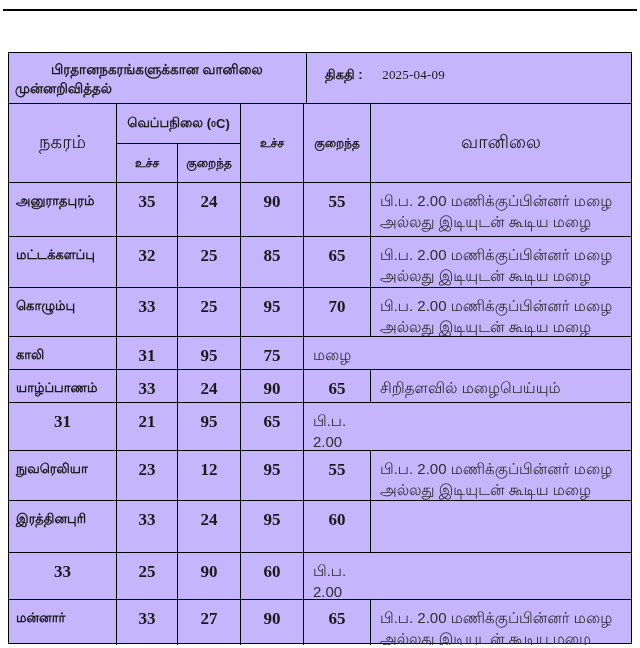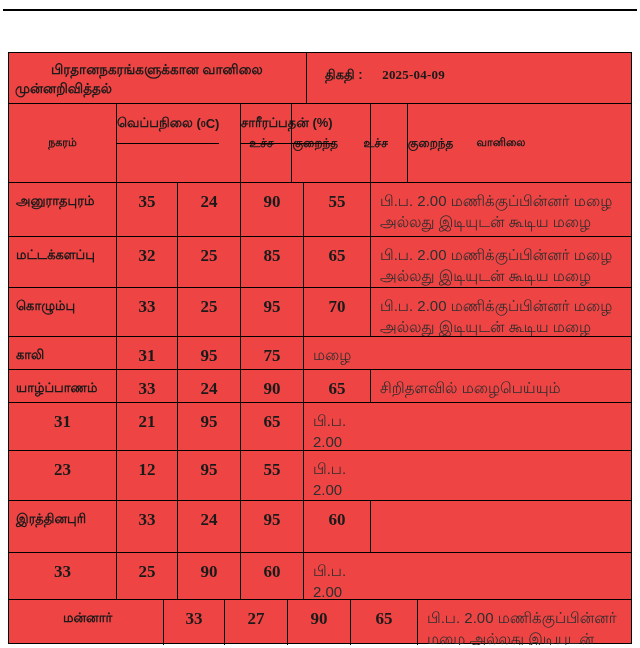--- a/index.html
+++ b/index.html
@@ -5,47 +5,47 @@
   html,body{margin:0;padding:0;}
   body{
     width:640px;height:648px;background:#ffffff;position:relative;
     font-family:"Liberation Sans", sans-serif;color:#1a1a1a;
     -webkit-font-smoothing:antialiased;
   }
   .top-rule{position:absolute;left:3px;top:9px;width:634px;height:2px;background:#000;}
   .doc-table{
     position:absolute;left:8px;top:52px;width:624px;height:592px;
     border:1.6px solid #000;box-sizing:border-box;display:flex;flex-direction:column;
-    background:#ef4444;
+    background:#c4b5fd;
   }
   .title-row{height:51px;flex:0 0 auto;display:flex;border-bottom:1.4px solid #000;box-sizing:border-box;}
   .title-cell{
     width:298px;flex:0 0 auto;border-right:1.4px solid #000;box-sizing:border-box;
     padding:7px 10px 0 6px;font-weight:bold;font-size:13.5px;line-height:19px;
     text-indent:36px;
   }
   .date-cell{flex:1;padding:14px 0 0 18px;box-sizing:border-box;font-size:13px;}
   .date-label{font-weight:bold;}
-  .date-value{font-family:"Liberation Serif", serif;font-weight:bold;margin-left:16px;letter-spacing:.2px;}
+  .date-value{font-family:"Liberation Serif", serif;font-weight:normal;margin-left:16px;letter-spacing:.2px;}
 
   .header-block{height:79px;flex:0 0 auto;display:grid;grid-template-columns:108px 124px 130px 1fr;border-bottom:1.4px solid #000;box-sizing:border-box;}
-  .hcell{display:flex;align-items:center;justify-content:center;font-weight:bold;font-size:11px;box-sizing:border-box;}
+  .hcell{display:flex;align-items:center;justify-content:center;font-weight:normal;font-size:18px;box-sizing:border-box;}
   .hcell-city{border-right:1.4px solid #000;}
-  .hgroup{display:flex;flex-direction:row;border-right:1.4px solid #000;box-sizing:border-box;gap:12px;}
+  .hgroup{display:flex;flex-direction:column;border-right:1.4px solid #000;box-sizing:border-box;}
   .hgroup-top{height:40px;flex:0 0 auto;border-bottom:1.4px solid #000;box-sizing:border-box;display:flex;align-items:center;justify-content:center;font-weight:bold;font-size:13px;}
   .hgroup-top sup{font-size:9px;line-height:0;}
   .hgroup-bottom{flex:1;display:grid;}
   .temp-sub{grid-template-columns:61px 1fr;}
   .rh-sub{grid-template-columns:63px 1fr;}
   .subcell{display:flex;align-items:center;justify-content:center;font-weight:bold;font-size:12px;box-sizing:border-box;}
   .subcell.first{border-right:1.4px solid #000;}
 
   .rows{flex:1;display:flex;flex-direction:column;}
   .row{display:grid;grid-template-columns:108px 61px 63px 63px 67px 1fr;border-bottom:1.4px solid #000;box-sizing:border-box;flex:0 0 auto;}
-  .row:last-child{border-bottom:none;margin-left:47px;}
+  .row:last-child{border-bottom:none;}
   .cell{border-right:1.4px solid #000;box-sizing:border-box;padding-top:9px;overflow:hidden;}
   .cell.city{padding-left:7px;font-weight:bold;font-size:13px;line-height:17px;}
   .cell.num{text-align:center;font-family:"Liberation Serif", serif;font-weight:bold;font-size:17px;}
   .cell.weather{border-right:none;padding:7px 6px 0 9px;font-size:15px;line-height:21px;color:#2e2e2e;font-weight:normal;}
 </style>
 </head>
 <body>
 
 <div class="top-rule"></div>
 
@@ -68,21 +68,20 @@
           <sup>0</sup>
           <span>C)</span>
         </div>
       <div class="hgroup-bottom temp-sub">
         <div class="subcell first">உச்ச</div>
         <div class="subcell">குறைந்த</div>
       </div>
     </div>
 
     <div class="hgroup">
-      <div class="hgroup-top">சாரீரப்பதன் (%)</div>
       <div class="hgroup-bottom rh-sub">
         <div class="subcell first">உச்ச</div>
         <div class="subcell">குறைந்த</div>
       </div>
     </div>
 
     <div class="hcell">வானிலை</div>
   </div>
 
   <div class="rows">
@@ -133,20 +132,21 @@
 
     <div class="row" style="height:48px">
       <div class="cell num">31</div>
       <div class="cell num">21</div>
       <div class="cell num">95</div>
       <div class="cell num">65</div>
       <div class="cell weather">பி.ப. 2.00 மணிக்குப்பின்னர் மழை அல்லது இடியுடன் கூடிய மழை பெய்யும் சாத்தியம்</div>
     </div>
 
     <div class="row" style="height:50px">
+      <div class="cell city">நுவரெலியா</div>
       <div class="cell num">23</div>
       <div class="cell num">12</div>
       <div class="cell num">95</div>
       <div class="cell num">55</div>
       <div class="cell weather">பி.ப. 2.00 மணிக்குப்பின்னர் மழை அல்லது இடியுடன் கூடிய மழை பெய்யும் சாத்தியம்</div>
     </div>
 
     <div class="row" style="height:52px">
       <div class="cell city">இரத்தினபுரி</div>
       <div class="cell num">33</div>

